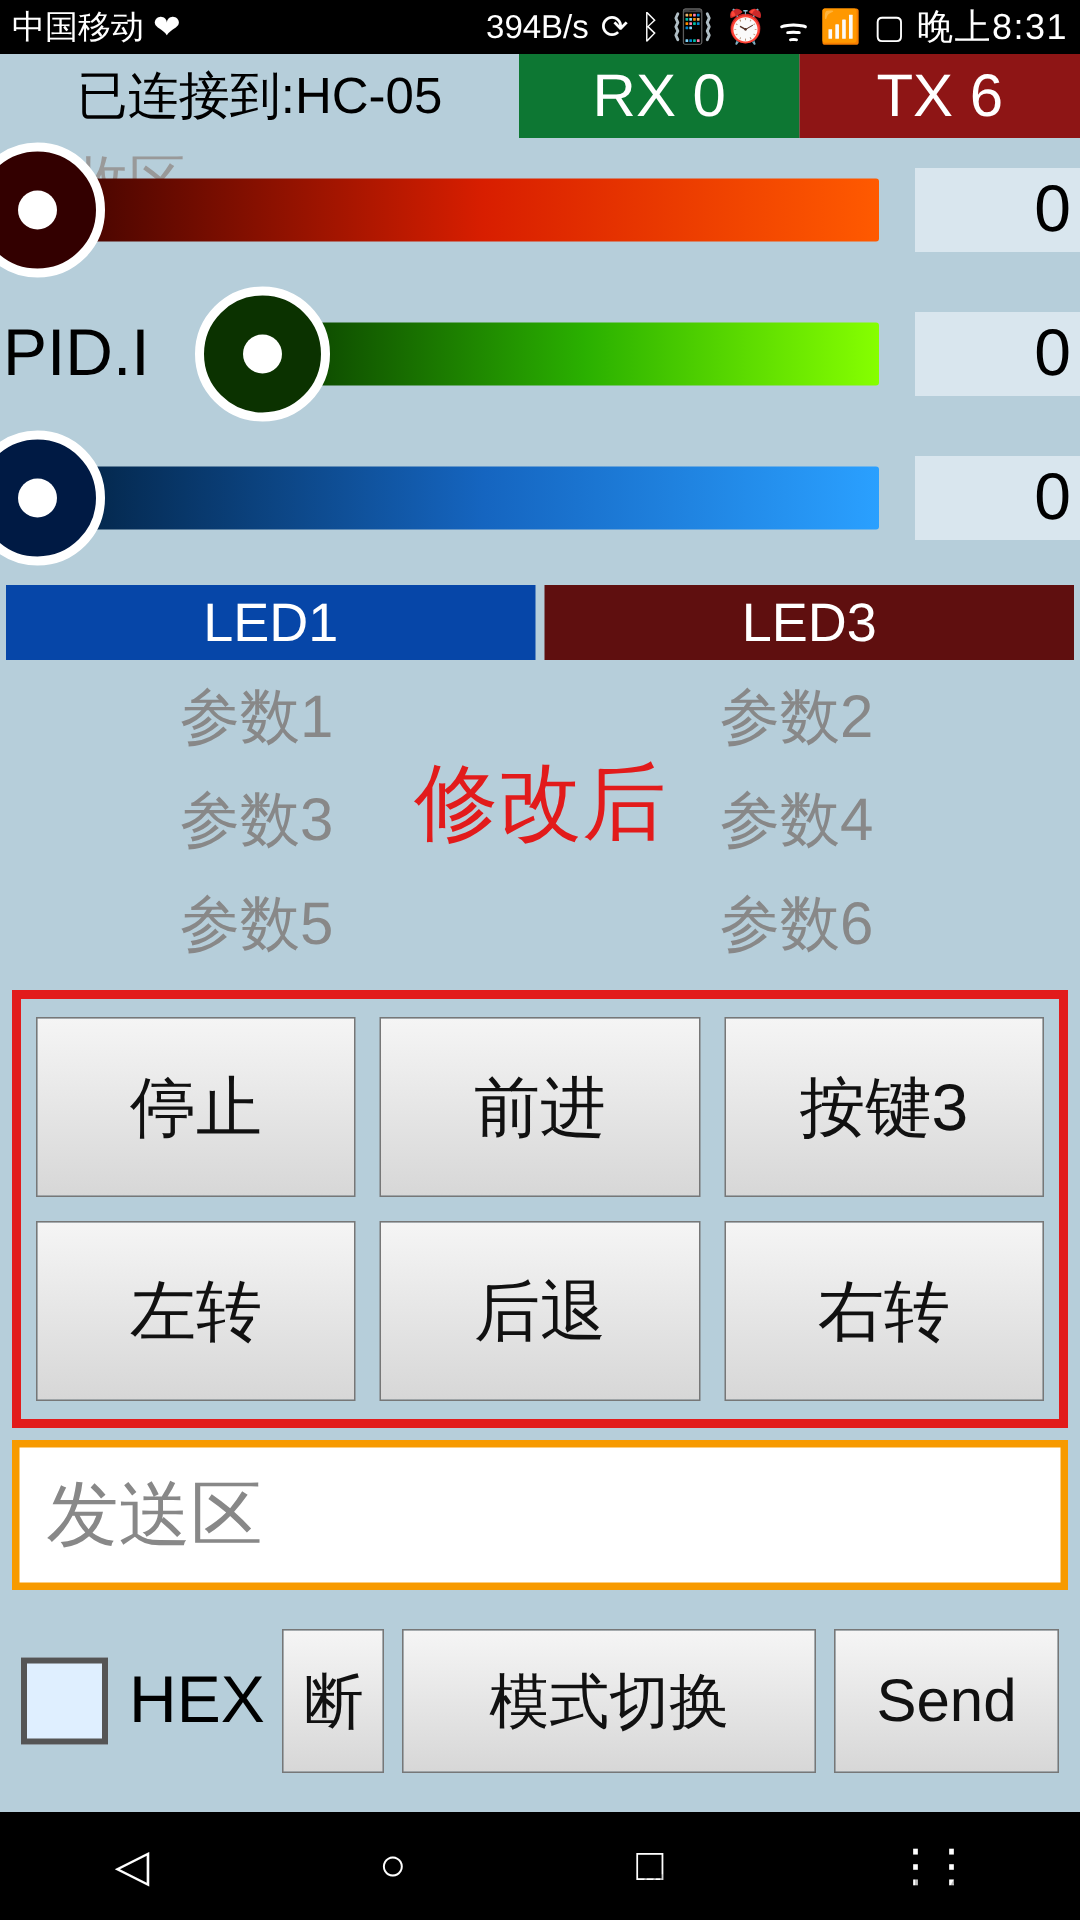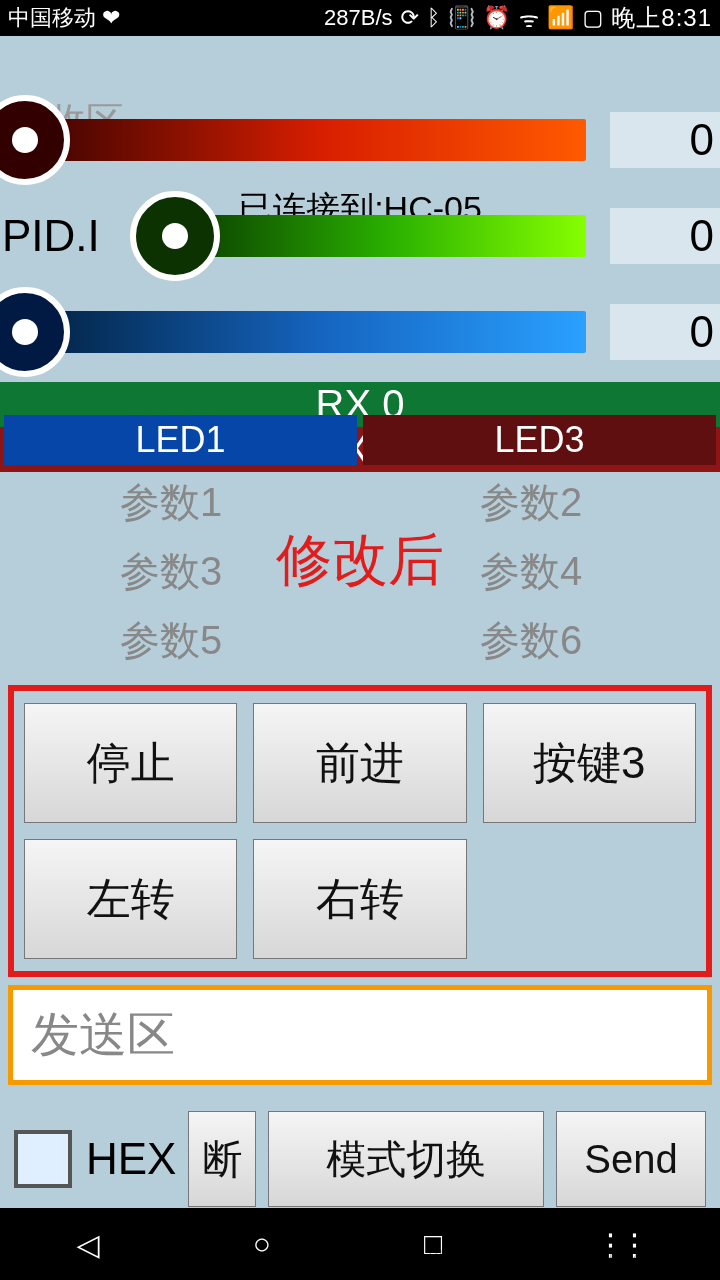--- a/index.html
+++ b/index.html
@@ -5,21 +5,21 @@
   * { margin:0; padding:0; box-sizing:border-box; font-family: "Microsoft YaHei", "PingFang SC", sans-serif; }
   html,body { width:720px; height:1280px; background:#B6CEDA; overflow:hidden; position:relative; }
 
   
   .statusbar { height:36px; background:#000; color:#fff; display:flex; align-items:center; padding:0 8px; font-size:22px; }
   .statusbar .left  { display:flex; align-items:center; gap:6px; }
   .statusbar .right { margin-left:auto; display:flex; align-items:center; gap:8px; font-size:22px; }
   .statusbar .time  { font-size:24px; letter-spacing:1px; }
 
   
-  .toprow { height:56px; display:flex;flex-direction:column; }
+  .toprow { height:56px; display:flex; }
   .toprow .conn { flex:0 0 346px; background:#B6CEDA; color:#000; font-size:34px; display:flex; align-items:center; justify-content:center; }
   .toprow .pill { flex:1; color:#fff; font-size:40px; font-weight:500; display:flex; align-items:center; justify-content:center; }
   .toprow .rx { background:#0D7733; }
   .toprow .tx { background:#8E1515; }
 
   
   .pid-area { padding-bottom:10px; }
   .pid-row { display:flex; align-items:center; height:96px; }
   .pid-label { width:150px; font-size:44px; color:#000; padding-left:2px; }
   .pid-slider { flex:1; height:42px; position:relative; display:flex; align-items:center; padding-right:12px; }
@@ -29,21 +29,21 @@
   .track-blue  { background:linear-gradient(90deg,#001a33 0%,#1565c0 55%,#2aa0ff 100%); }
   .pid-thumb { position:absolute; left:-20px; top:50%; transform:translate(0,-50%); width:90px; height:90px; border:6px solid #fff; border-radius:50%; background:#111; display:flex; align-items:center; justify-content:center; }
   .pid-thumb::after { content:""; width:26px; height:26px; border-radius:50%; background:#fff; }
   .t-red   { background:#300; }
   .t-green { background:#0b3200; }
   .t-blue  { background:#001a44; }
   .pid-val { width:110px; text-align:right; font-size:44px; color:#000; padding-right:6px; background:#d9e6ee; height:56px; display:flex; align-items:center; justify-content:flex-end; margin-left:12px; }
 
   
   .ledrow { display:flex; gap:6px; padding:0 4px; }
-  .ledbtn { flex:1; height:50px; color:#fff; font-size:36px; display:flex; align-items:center; justify-content:center;margin-top:25px; }
+  .ledbtn { flex:1; height:50px; color:#fff; font-size:36px; display:flex; align-items:center; justify-content:center; }
   .l1 { background:#0646a8; }
   .l2 { background:#0a6b19; }
   .l3 { background:#5f0f0f;text-align:center; }
   .l4 { background:#9e9200; }
 
   
   .params { position:relative; height:198px; margin-top:10px; }
   .params .col { position:absolute; display:flex; flex-direction:column; gap:14px; font-size:40px; color:#888;text-align:center; }
   .params .col1 { left:120px; top:0; }
   .params .col2 { left:480px; top:0; }
@@ -76,21 +76,21 @@
 <body>
 
 <div class="recv-label">接收区</div>
 
 <div class="statusbar">
   <div class="left">
     <span>中国移动</span>
     <span>❤</span>
   </div>
   <div class="right">
-    <span>287B/s</span>
+    <span>394B/s</span>
     <span>⟳</span>
     <span>ᛒ</span>
     <span>📳</span>
     <span>⏰</span>
     <span>ᯤ</span>
     <span>📶</span>
     <span>▢</span>
     <span class="time">晚上8:31</span>
   </div>
 </div>
@@ -143,20 +143,21 @@
     <span>参数6</span>
   </div>
   <div class="overlay-text">修改后</div>
 </div>
 
 <div class="grid6">
   <div class="gbtn">停止</div>
   <div class="gbtn">前进</div>
   <div class="gbtn">按键3</div>
   <div class="gbtn">左转</div>
+  <div class="gbtn">后退</div>
   <div class="gbtn">右转</div>
 </div>
 
 <div class="sendbox">发送区</div>
 
 <div class="ctrlrow">
   <div class="hexwrap">
     <div class="chk"></div>
     <span class="hexlabel">HEX</span>
   </div>

